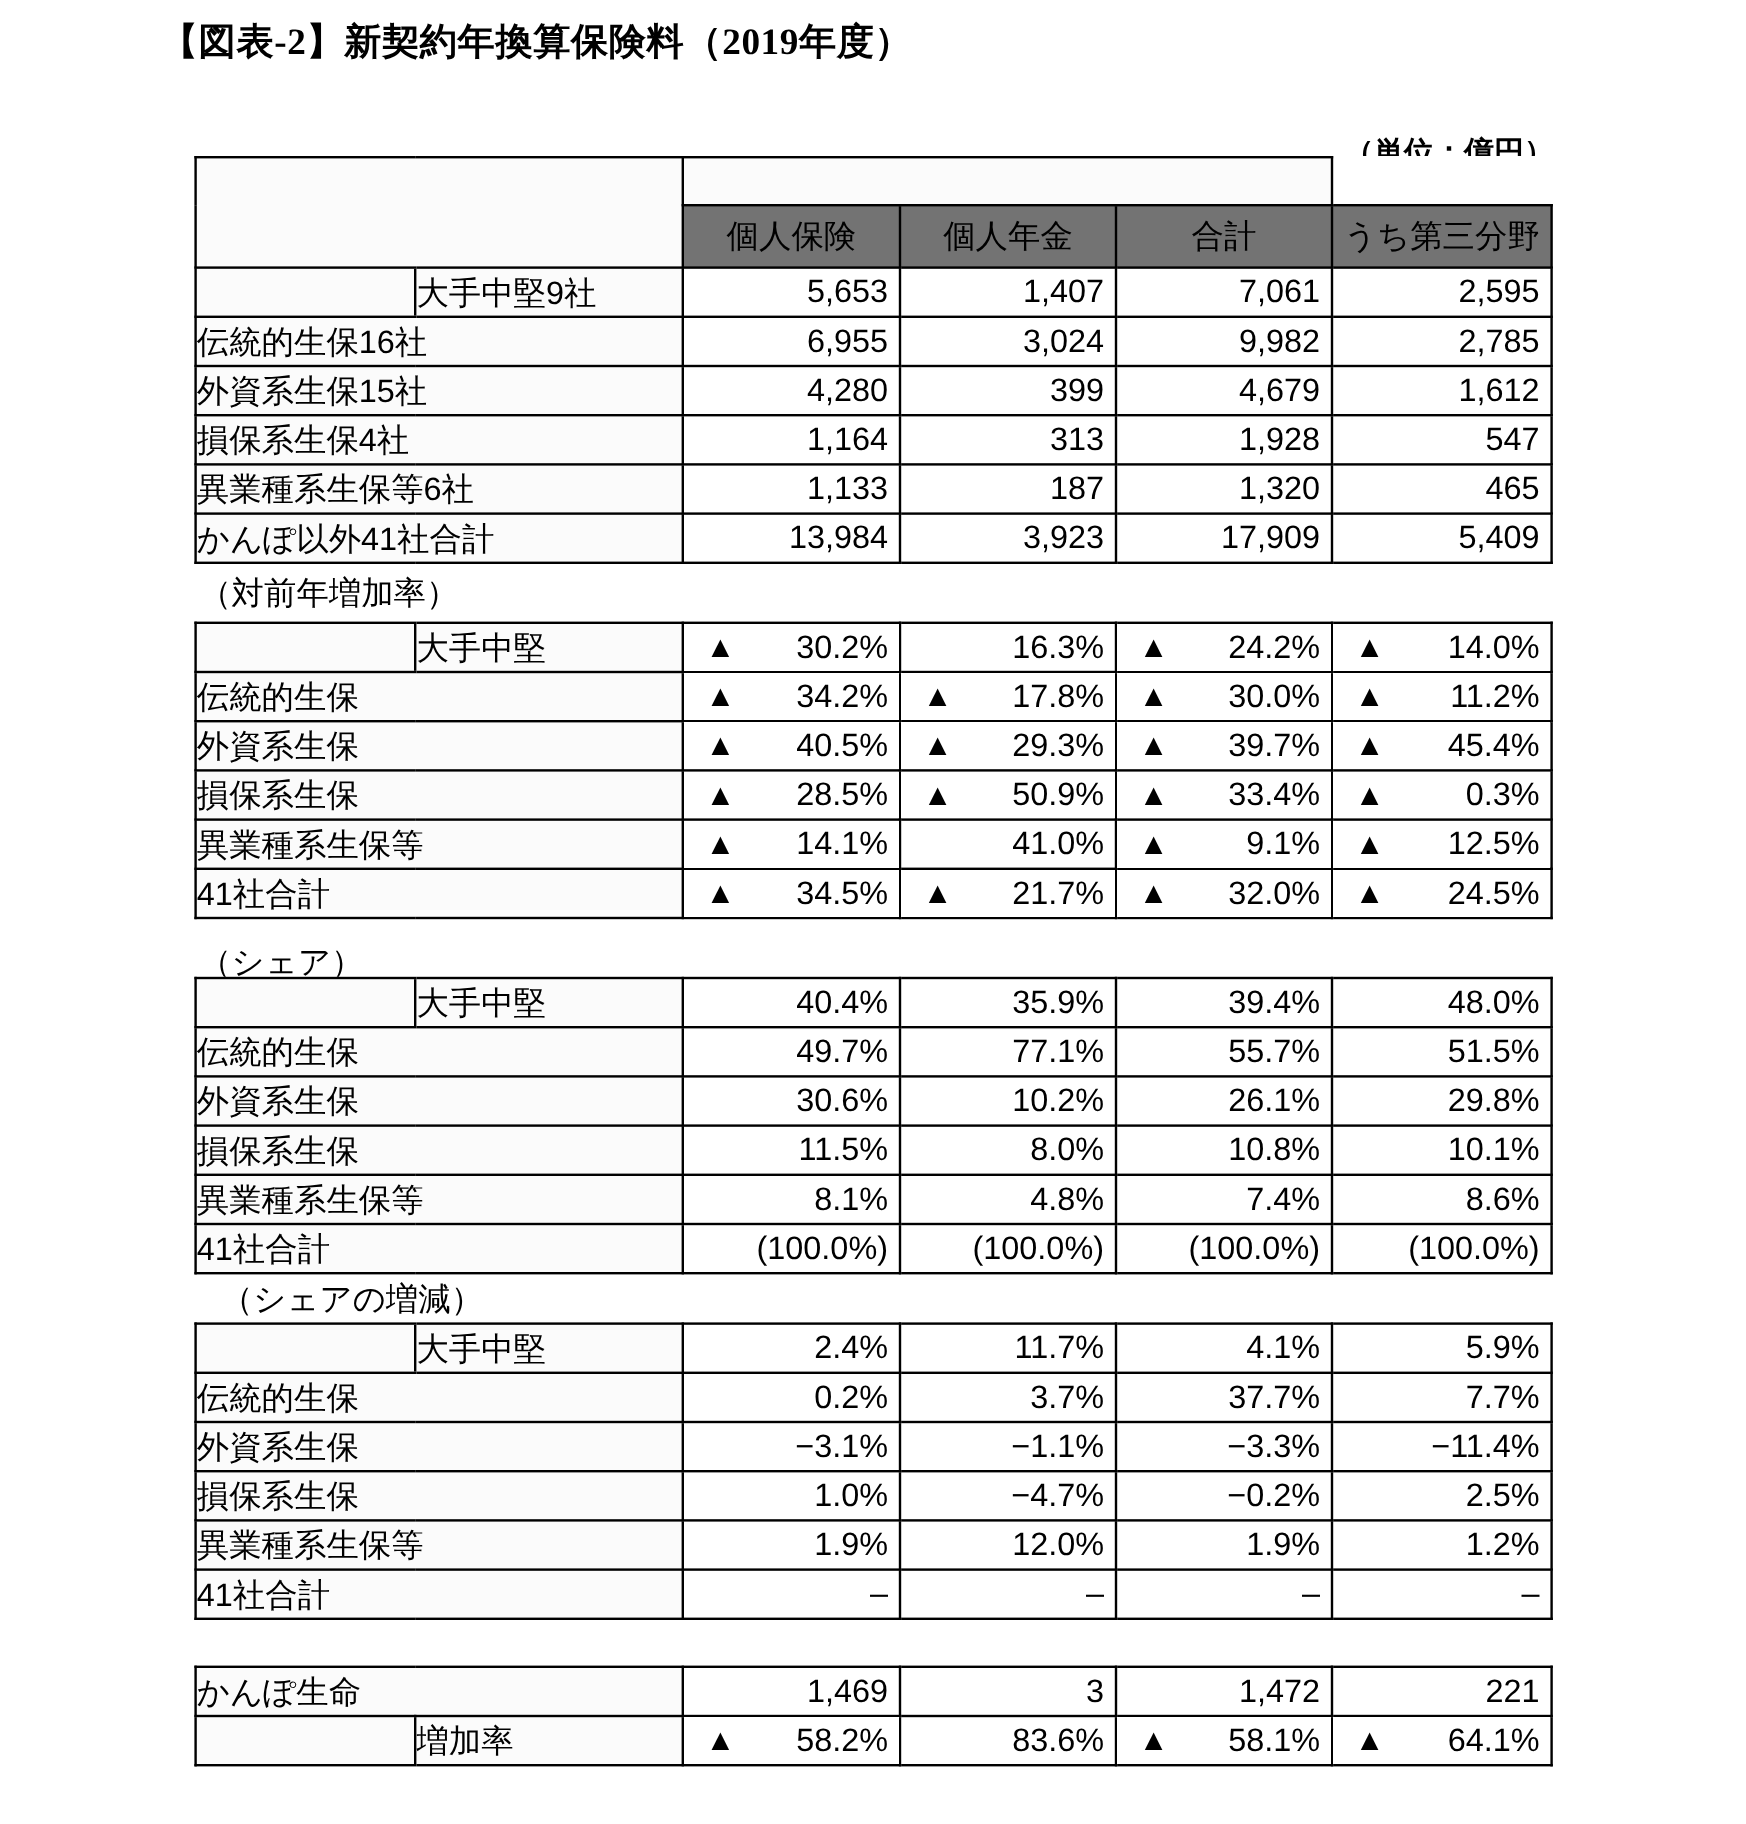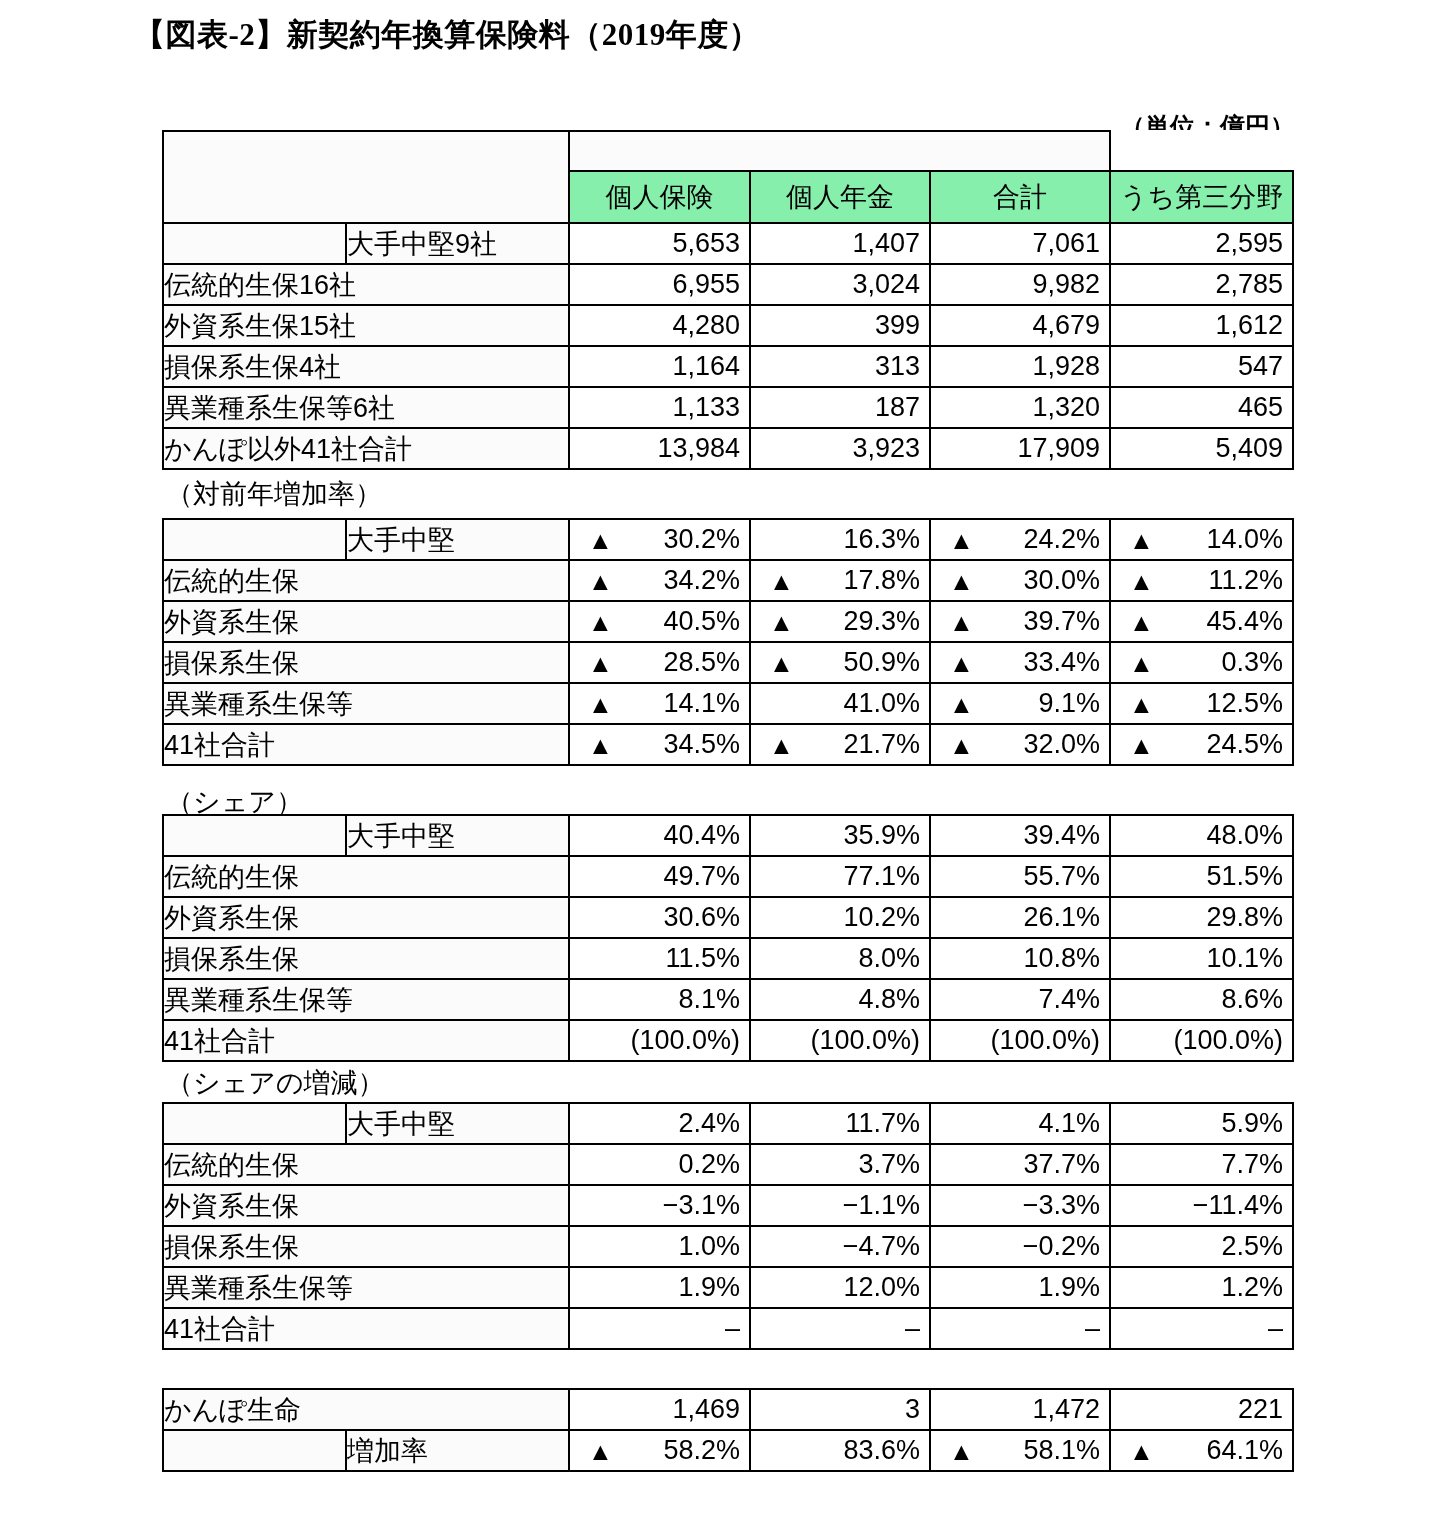--- a/index.html
+++ b/index.html
@@ -104,21 +104,21 @@
 
   
   .hdr-row-top td {
     height: 40px;
     background: #fbfbfb;
   }
   .hdr-row-main td {
     height: 52px;
     text-align: center;
     font-size: 27px;
-    background: #86efac;
+    background: #737373;
     vertical-align: middle;
   }
   .nob { border: none !important; background: #ffffff !important; }
 
   
   .section-cap {
     position: absolute;
     left: 166px;
     font-size: 27px;
     white-space: nowrap;
@@ -392,21 +392,21 @@
       <tr>
         <td class="lbl frame-left rule-thick-top frame-bottom" colspan="2">41社合計</td>
         <td class="num rule-thick-top frame-bottom">(100.0%)</td>
         <td class="num rule-thick-top frame-bottom">(100.0%)</td>
         <td class="num rule-thick-top frame-bottom">(100.0%)</td>
         <td class="num rule-thick-top frame-bottom frame-right">(100.0%)</td>
       </tr>
     </tbody>
   </table>
 
-  <div class="section-cap" style="top:1065px;">（シェアの増減）</div>
+  <div class="section-cap" style="top:1065px;margin-left:18px;">（シェアの増減）</div>
 
   <table class="tbl" style="top:1102px;">
     <colgroup>
       <col class="c-lbl1">
         <col class="c-lbl2">
         <col class="c-n">
         <col class="c-n2">
         <col class="c-n3">
         <col class="c-n4">
     </colgroup>

